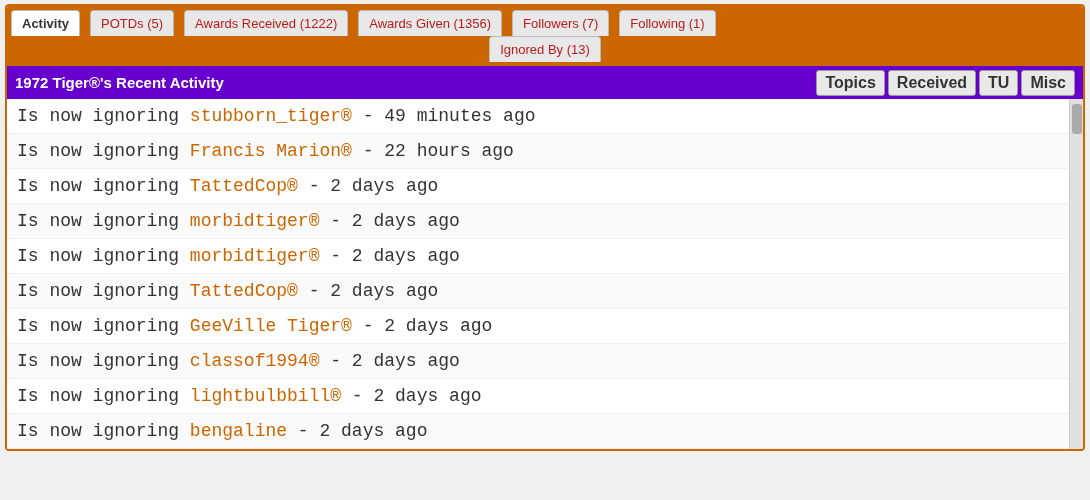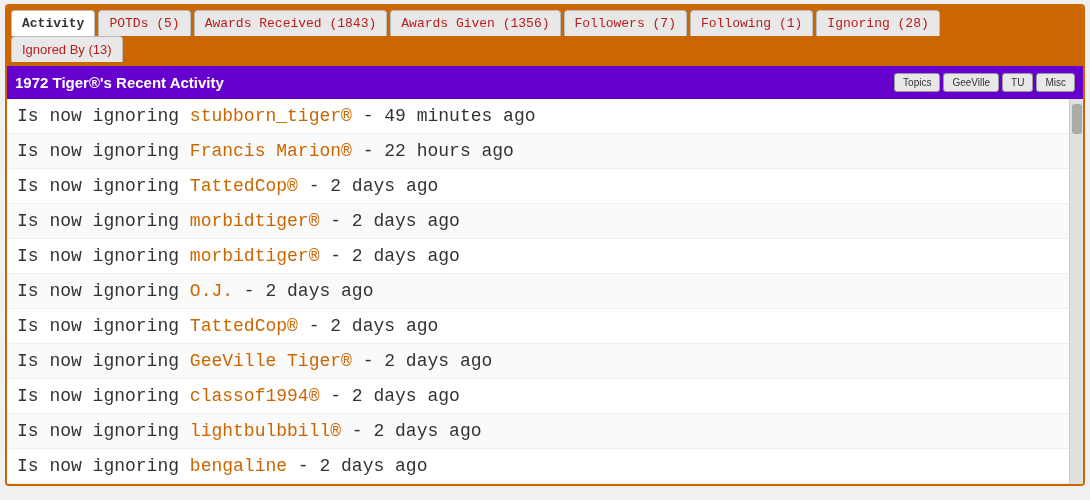--- a/index.html
+++ b/index.html
@@ -15,22 +15,21 @@
       overflow: hidden;
       background: #fff;
       width: 1080px;
       margin: 4px auto;
     }
     .tab-bar-top {
       background: #cc6600;
       padding: 4px 4px 0 4px;
       display: flex;
       flex-wrap: wrap;
-      gap: 3px;
-      font-family: Liberation Mono, monospace;
+      gap: 10px;
     }
     .tab {
       display: inline-block;
       padding: 5px 10px;
       background: #e8e8e8;
       border-radius: 4px 4px 0 0;
       cursor: pointer;
       font-size: 13px;
       color: #b91c1c;
       border: 1px solid #bbb;
@@ -40,20 +39,21 @@
     .tab.active {
       background: #fff;
       color: #333;
       font-weight: bold;
     }
     .tab-bar-bottom {
       background: #cc6600;
       padding: 0 4px 4px 4px;
       display: flex;
       gap: 3px;
+      justify-content: center;
     }
     .section-header {
       background: #6600cc;
       color: #fff;
       text-align: center;
       padding: 8px;
       font-size: 15px;
       font-weight: bold;
       display: flex;
       align-items: center;
@@ -70,21 +70,22 @@
       display: flex;
       gap: 3px;
     }
     .header-btn {
       background: #e8e8e8;
       color: #333;
       border: 1px solid #999;
       border-radius: 3px;
       padding: 3px 8px;
       cursor: pointer;
-      font-size: 10px;
+      font-size: 16px;
+      font-weight: bold;
     }
     .activity-row {
       padding: 7px 10px;
       border-bottom: 1px solid #efefef;
       font-size: 18px;
       color: #333;
       font-family: Liberation Mono, monospace;
     }
     .activity-row:nth-child(even) {
       background: #fafafa;
@@ -116,48 +117,46 @@
       flex: 1;
     }
   </style>
 </head>
 <body>
 
 <div class="outer">
   <div class="tab-bar-top" id="top-tab-bar">
       <div class="tab active">Activity</div>
       <div class="tab">POTDs (5)</div>
-      <div class="tab">Awards Received (1843)</div>
+      <div class="tab">Awards Received (1222)</div>
       <div class="tab">Awards Given (1356)</div>
       <div class="tab">Followers (7)</div>
       <div class="tab">Following (1)</div>
-      <div class="tab">Ignoring (28)</div>
     </div>
   <div class="tab-bar-bottom" id="bottom-tab-bar">
       <div class="tab">Ignored By (13)</div>
     </div>
 
   <div class="section-header">
     <span class="section-header-title">1972 Tiger®'s Recent Activity</span>
     <div class="header-buttons" id="header-buttons">
         <button class="header-btn">Topics</button>
-        <button class="header-btn">GeeVille</button>
+        <button class="header-btn">Received</button>
         <button class="header-btn">TU</button>
         <button class="header-btn">Misc</button>
       </div>
   </div>
 
   <div class="scrollbar-area">
     <div class="main-content" id="activity-list">
         <div class="activity-row"><span>Is now ignoring </span><a class="user-link" href="#">stubborn_tiger®</a><span> - 49 minutes ago</span></div>
         <div class="activity-row"><span>Is now ignoring </span><a class="user-link" href="#">Francis Marion®</a><span> - 22 hours ago</span></div>
         <div class="activity-row"><span>Is now ignoring </span><a class="user-link" href="#">TattedCop®</a><span> - 2 days ago</span></div>
         <div class="activity-row"><span>Is now ignoring </span><a class="user-link" href="#">morbidtiger®</a><span> - 2 days ago</span></div>
         <div class="activity-row"><span>Is now ignoring </span><a class="user-link" href="#">morbidtiger®</a><span> - 2 days ago</span></div>
-        <div class="activity-row"><span>Is now ignoring </span><a class="user-link" href="#">O.J.</a><span> - 2 days ago</span></div>
         <div class="activity-row"><span>Is now ignoring </span><a class="user-link" href="#">TattedCop®</a><span> - 2 days ago</span></div>
         <div class="activity-row"><span>Is now ignoring </span><a class="user-link" href="#">GeeVille Tiger®</a><span> - 2 days ago</span></div>
         <div class="activity-row"><span>Is now ignoring </span><a class="user-link" href="#">classof1994®</a><span> - 2 days ago</span></div>
         <div class="activity-row"><span>Is now ignoring </span><a class="user-link" href="#">lightbulbbill®</a><span> - 2 days ago</span></div>
         <div class="activity-row"><span>Is now ignoring </span><a class="user-link" href="#">bengaline</a><span> - 2 days ago</span></div>
       </div>
     <div class="scrollbar">
       <div class="scrollbar-thumb"></div>
     </div>
   </div>

